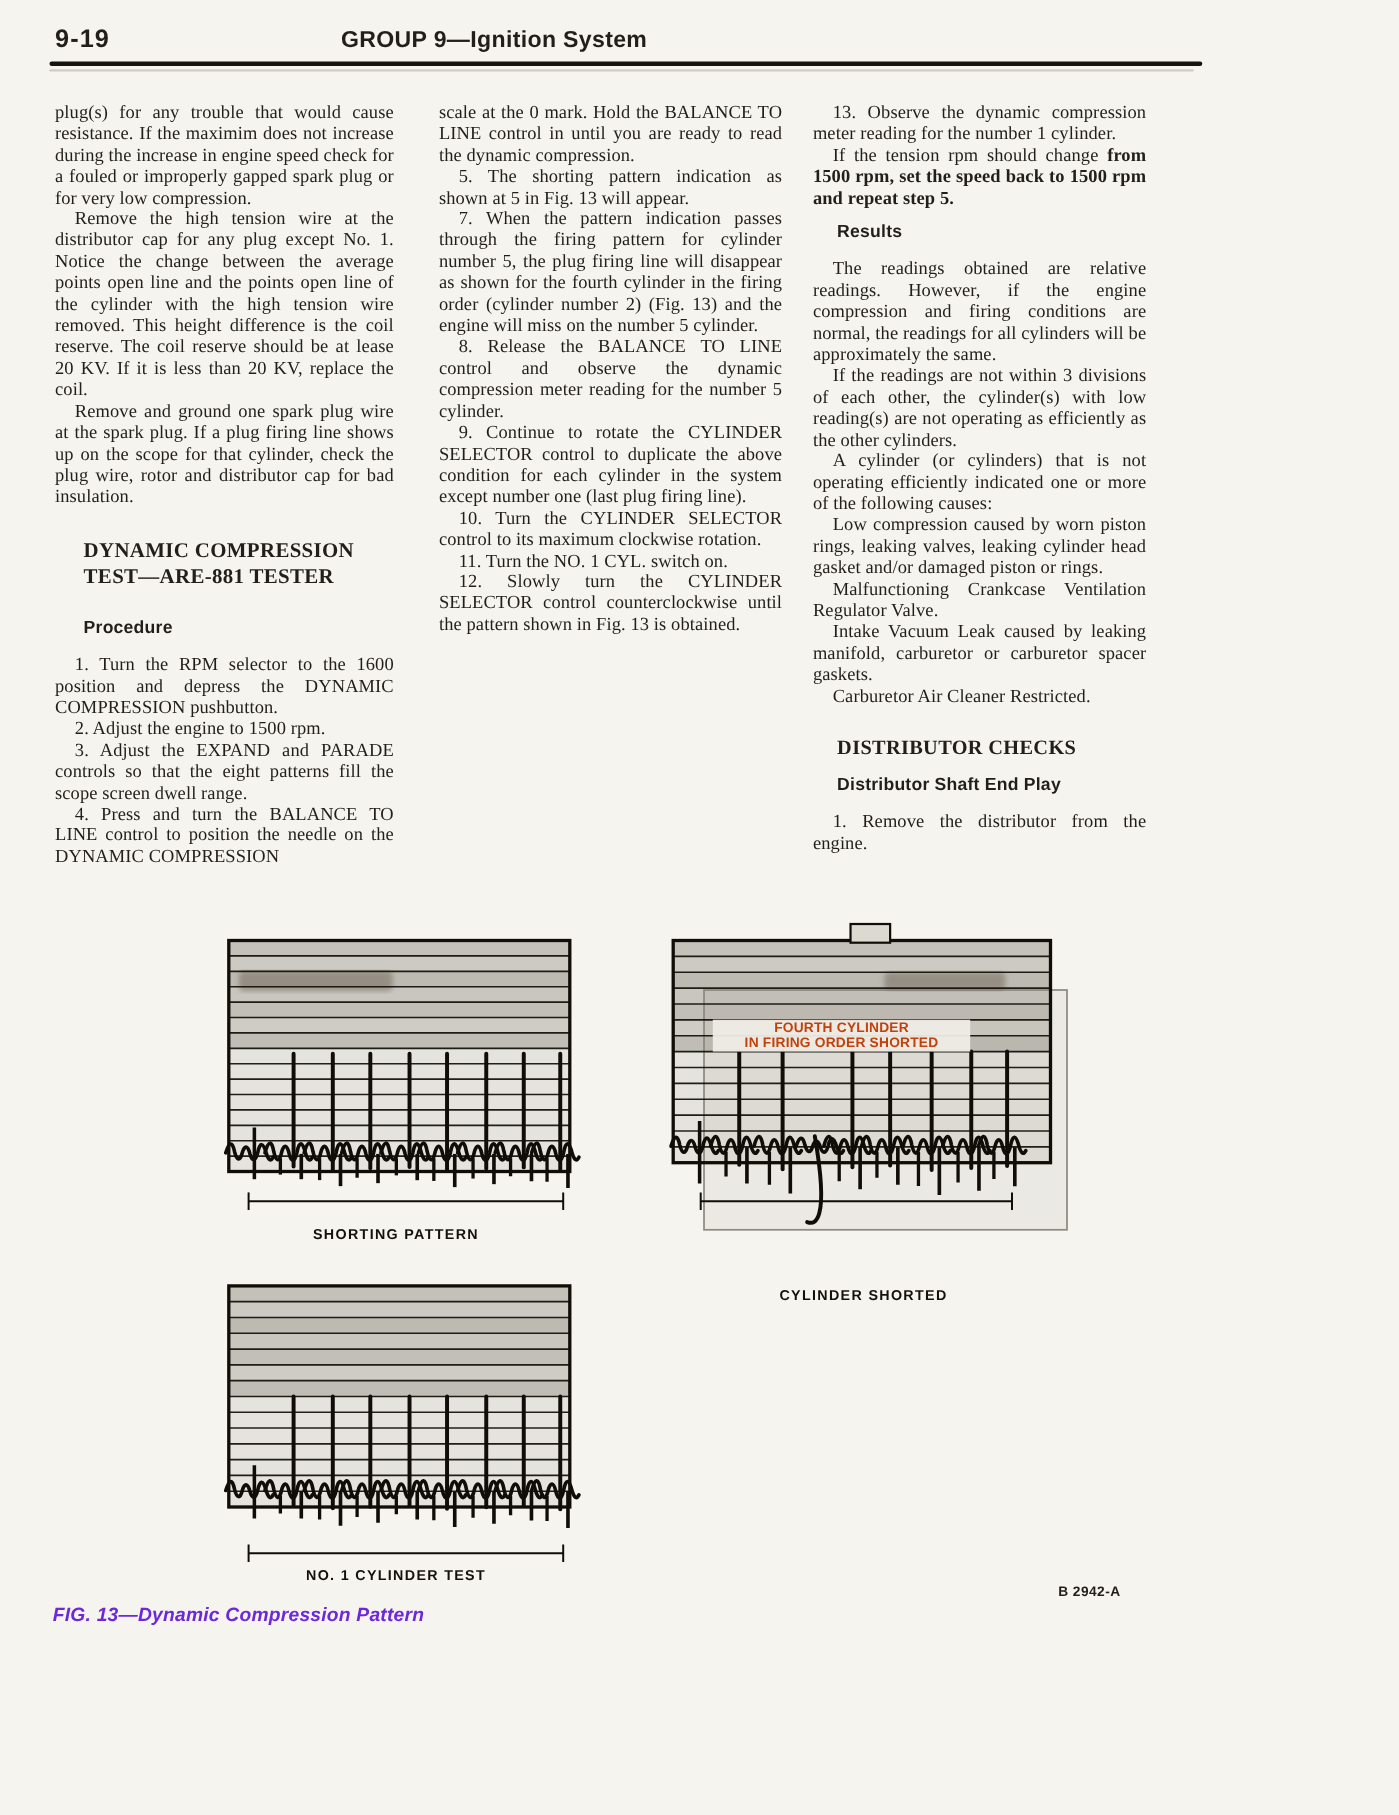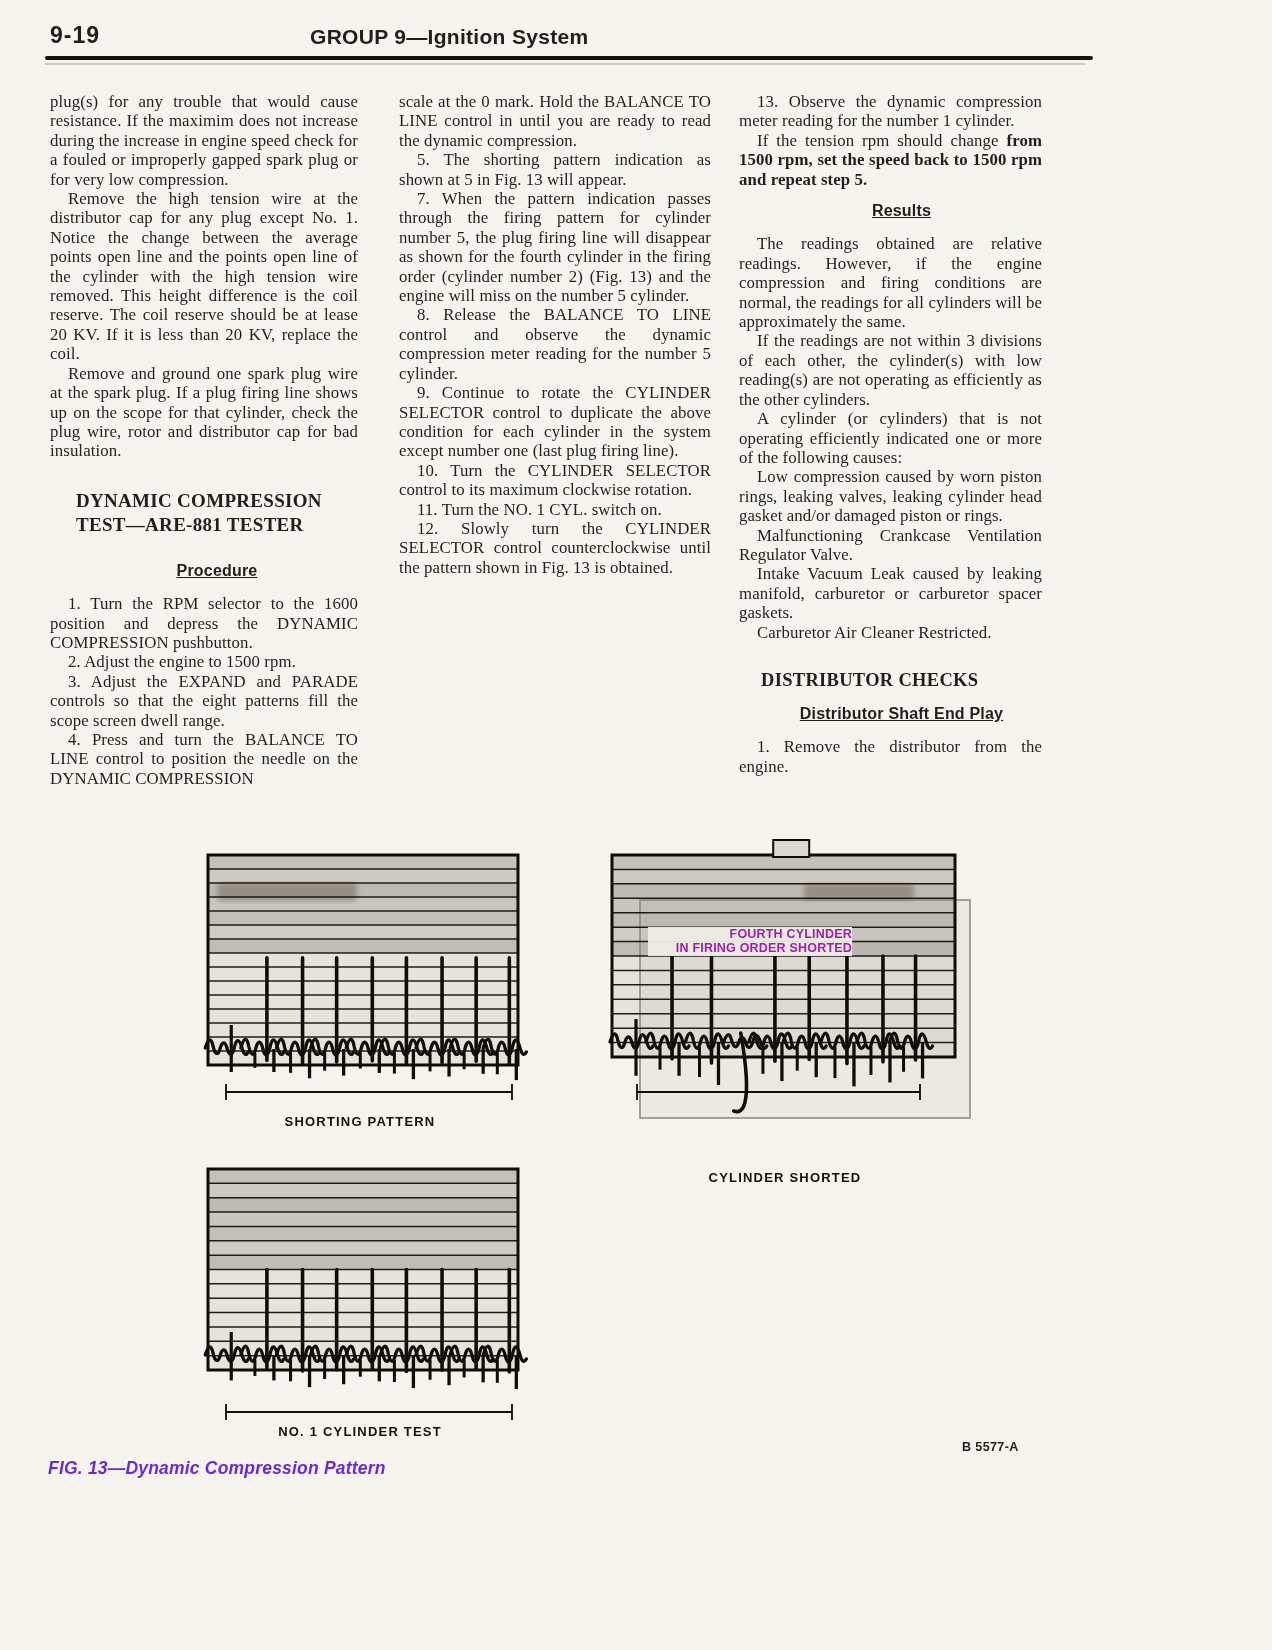--- a/index.html
+++ b/index.html
@@ -15,32 +15,32 @@
   #rule2{position:absolute;left:45px;top:63px;width:1040px;height:1.5px;background:#bcb9b1;opacity:.7;}
   
   .col{position:absolute;top:92px;text-align:justify;font-size:16.8px;line-height:19.4px;letter-spacing:.1px;}
   #col1{left:50px;width:308px;}
   #col2{left:399px;width:312px;}
   #col3{left:739px;width:303px;}
   .col p{margin:0;text-indent:18px;}
   .col p.noindent{text-indent:0;}
   .gap{margin-top:10px;}
   .h-serif{font-weight:bold;font-size:19px;line-height:24px;margin:28px 0 0 26px;letter-spacing:.3px;text-align:left;text-indent:0;}
-  .h-sans{font-family:"Liberation Sans",sans-serif;font-weight:bold;font-size:16px;margin:24px 0 14px 26px;text-align:center;letter-spacing:.2px;text-indent:0;text-decoration:underline;}
+  .h-sans{font-family:"Liberation Sans",sans-serif;font-weight:bold;font-size:16px;margin:24px 0 14px 26px;text-align:left;letter-spacing:.2px;text-indent:0;}
   .h-sans.mid{margin:12px 0 14px 22px;}
   .h-serif.one{margin:26px 0 0 22px;font-size:18.5px;}
   
   .fig{position:absolute;}
   .figcap{position:absolute;font-family:"Liberation Sans",sans-serif;font-weight:bold;font-size:13px;letter-spacing:1.2px;color:#14110c;text-align:center;}
   #cap-shorting{left:195px;top:1114px;width:330px;}
   #cap-shorted{left:615px;top:1122px;width:340px;margin-top:48px;}
   #cap-no1{left:195px;top:1424px;width:330px;}
-  #fig-label{position:absolute;left:648px;top:927px;width:204px;text-align:right;
+  #fig-label{position:absolute;left:648px;top:927px;width:234px;text-align:center;
     font-family:"Liberation Sans",sans-serif;font-weight:bold;font-size:12.5px;line-height:13.5px;
-    letter-spacing:.2px;color:#a21caf;background:rgba(238,236,229,.95);padding:1px 0;}
+    letter-spacing:.2px;color:#c2410c;background:rgba(238,236,229,.95);padding:1px 0;}
   #refcode{position:absolute;left:962px;top:1440px;font-family:"Liberation Sans",sans-serif;font-weight:bold;font-size:12.5px;letter-spacing:.4px;}
   #figtitle{position:absolute;left:48px;top:1458px;font-family:"Liberation Sans",sans-serif;font-weight:bold;font-style:italic;font-size:17.5px;letter-spacing:.2px;color:#6d28d9;}
 </style>
 </head>
 <body>
 
 <div id="pagenum">9-19</div>
 <div id="htitle">GROUP 9—Ignition System</div>
 <div id="rule"></div>
 <div id="rule2"></div>
@@ -309,14 +309,14 @@
     <path d="M 205.25 1355 c 3 -10 6 -11 8 -1 c 2 8 5 9 7 1 c 2 -7 5 -7 7 1 c 2 7 5 7 7 -1 c 2 -10 5 -10 8 1 c 2 6 4 7 6 3" fill="none" stroke="#100d08" stroke-width="3.3" stroke-linecap="round"></path>
     <line x1="226" y1="1412" x2="512" y2="1412" stroke="#100d08" stroke-width="1.8"></line>
     <line x1="226" y1="1404" x2="226" y2="1420" stroke="#100d08" stroke-width="1.8"></line>
     <line x1="512" y1="1404" x2="512" y2="1420" stroke="#100d08" stroke-width="1.8"></line>
   </svg>
 
 <div class="figcap" id="cap-shorting">SHORTING PATTERN</div>
 <div class="figcap" id="cap-shorted">CYLINDER SHORTED</div>
 <div class="figcap" id="cap-no1">NO. 1 CYLINDER TEST</div>
 
-<div id="refcode">B 5577-A</div>
+<div id="refcode">B 2942-A</div>
 <div id="figtitle">FIG. 13—Dynamic Compression Pattern</div>
 
 </body></html>

